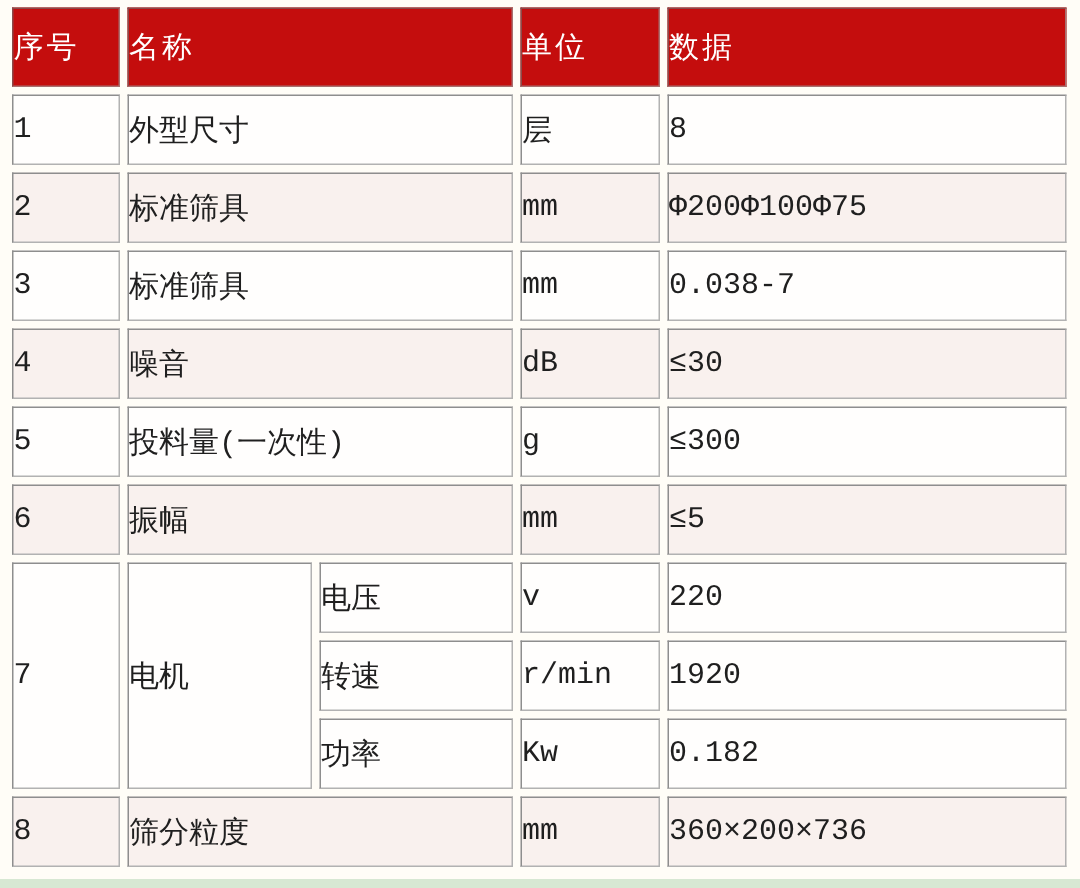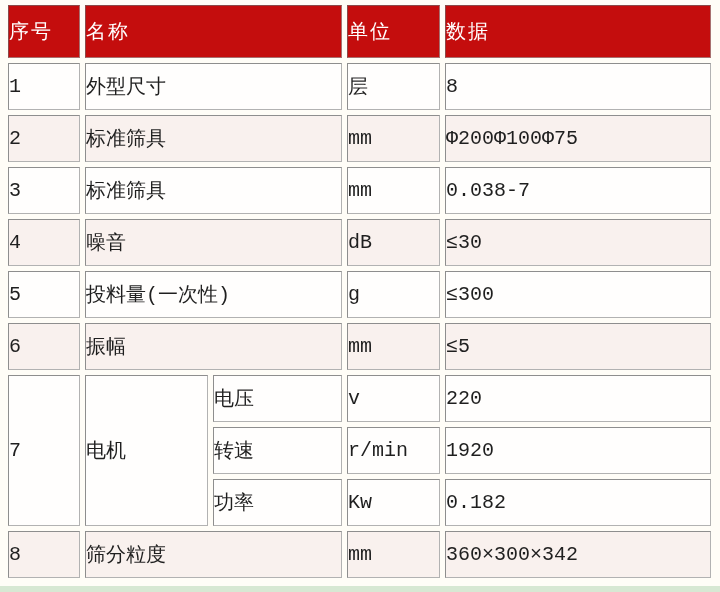--- a/index.html
+++ b/index.html
@@ -130,18 +130,18 @@
     <tr>
       <td>功率</td>
       <td>Kw</td>
       <td>0.182</td>
     </tr>
 
     <tr class="alt">
       <td>8</td>
       <td colspan="2">筛分粒度</td>
       <td>mm</td>
-      <td>360×300×342</td>
+      <td>360×200×736</td>
     </tr>
   </tbody>
     </table>
 </div>
 <div style="width:720px;height:6px;background:#d7e8d3;"></div>
 
 </body></html>

